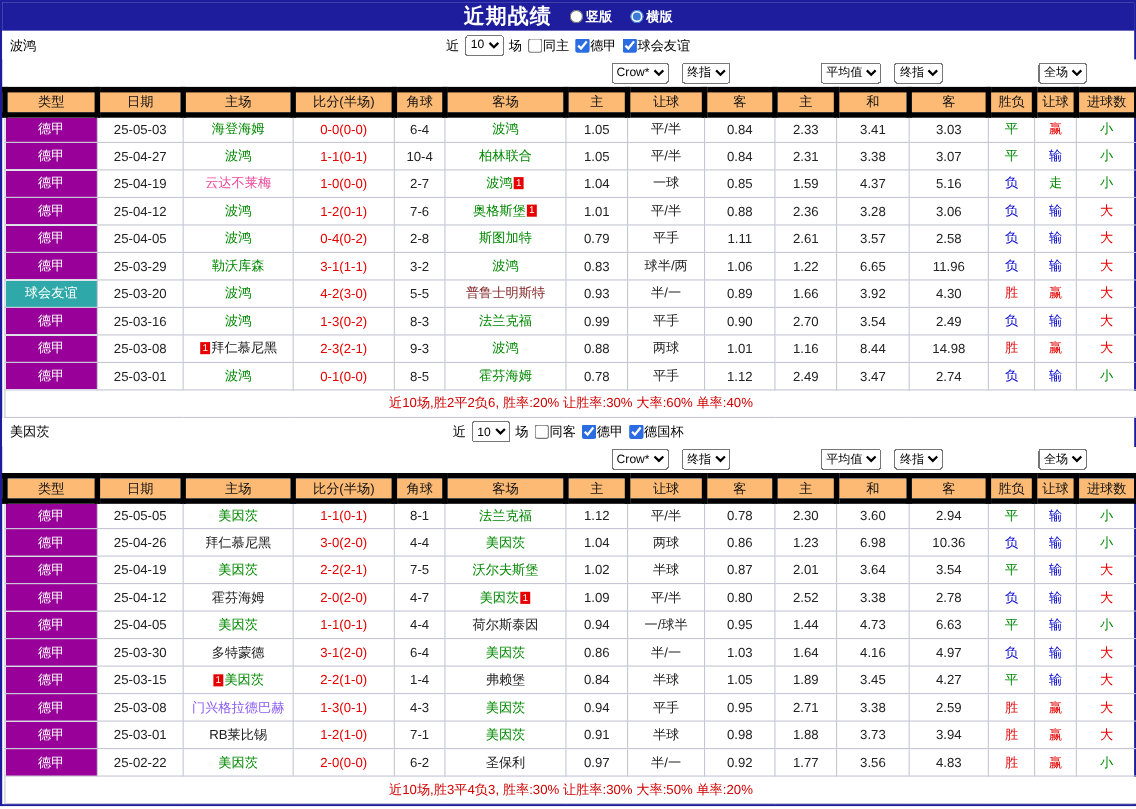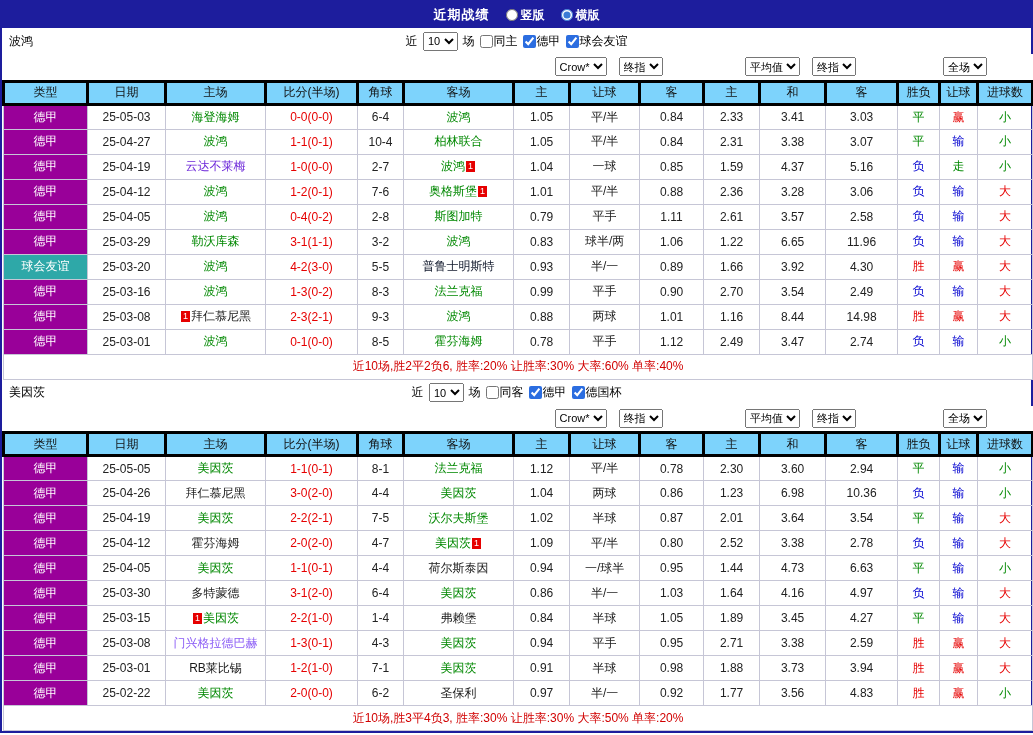--- a/index.html
+++ b/index.html
@@ -7,41 +7,41 @@
     font-family:"Liberation Sans","DejaVu Sans",sans-serif;
     font-size:12px; color:#000; background:#fff;
   }
   .page { width:1033px; border:2px solid #1d1d9d; background:#fff; }
 
   
   .titlebar {
     height:26px; background:#1d1d9d; color:#fff;
     display:flex; align-items:center; justify-content:center; gap:16px;
   }
-  .titlebar .title { font-weight:bold; font-size:13px; letter-spacing:1px; }
+  .titlebar .title { font-weight:bold; font-size:19px; letter-spacing:1px; }
   .radio-opt { display:inline-flex; align-items:center; gap:3px; font-weight:bold; cursor:pointer; }
   .radio-opt input { width:12px; height:12px; accent-color:#3a7bd5; }
 
   
   .filterbar { position:relative; height:26px; display:flex; align-items:center; justify-content:center; background:#fff; }
   .filterbar .team-name { position:absolute; left:7px; color:#000; }
   .filters { display:flex; align-items:center; gap:5px; }
   .filters select { font-size:11px; height:19px;text-align:center; }
   .filters label { display:inline-flex; align-items:center; gap:1px; cursor:pointer; }
   .filters input[type=checkbox] { width:13px; height:13px; accent-color:#2b6de0; }
 
   
   table.stats { width:100%; border-collapse:collapse; table-layout:fixed; }
   table.stats td, table.stats th {
     border:1px solid #c6c6d6; text-align:center; height:25px;
     padding:0 2px; overflow:hidden; white-space:nowrap; font-weight:normal;
   }
   tr.dropdown-row td { border:none; height:27px; background:#fff; }
   tr.dropdown-row select { font-size:11px; height:19px; margin:0 6px; max-width:95px; }
-  tr.label-row th { background:#7dd3fc; border:3px solid #000000; height:23px; color:#111; }
+  tr.label-row th { background:#fdba74; border:5px solid #000000; height:23px; color:#111; }
   td.type-cell { color:#fff; background:#990099; }
   td.score-cell { color:#e60000; }
   td.date-cell, td.corner-cell, td.odds-cell, td.avg-cell { color:#222; }
   .team-name-text { cursor:pointer; }
   .card {
     display:inline-block; background:#e60000; color:#fff; font-size:9px;
     width:9px; height:11px; line-height:11px; text-align:center;
     vertical-align:middle; margin:0 1px;
   }
   td.summary-cell { color:#d10000; height:26px; background:#fff; border:1px solid #c6c6d6; }
@@ -165,21 +165,21 @@
             <td class="avg-cell">2.31</td>
             <td class="avg-cell">3.38</td>
             <td class="avg-cell">3.07</td>
             <td class="result-cell" style="color: rgb(0, 136, 0);">平</td>
             <td class="result-cell" style="color: rgb(0, 0, 208);">输</td>
             <td class="result-cell" style="color: rgb(0, 136, 0);">小</td>
           </tr>
           <tr class="match-row">
             <td class="type-cell" style="background: rgb(153, 0, 153);">德甲</td>
             <td class="date-cell">25-04-19</td>
-            <td class="team-cell"><span class="team-name-text" style="color: #6d28d9;">云达不莱梅</span></td>
+            <td class="team-cell"><span class="team-name-text" style="color: #ec4899;">云达不莱梅</span></td>
             <td class="score-cell">1-0(0-0)</td>
             <td class="corner-cell">2-7</td>
             <td class="team-cell"><span class="team-name-text" style="color: rgb(0, 136, 0);">波鸿</span><span class="card">1</span></td>
             <td class="odds-cell">1.04</td>
             <td class="odds-cell">一球</td>
             <td class="odds-cell">0.85</td>
             <td class="avg-cell">1.59</td>
             <td class="avg-cell">4.37</td>
             <td class="avg-cell">5.16</td>
             <td class="result-cell" style="color: rgb(0, 0, 208);">负</td>
@@ -236,21 +236,21 @@
             <td class="result-cell" style="color: rgb(0, 0, 208);">负</td>
             <td class="result-cell" style="color: rgb(0, 0, 208);">输</td>
             <td class="result-cell" style="color: rgb(230, 0, 0);">大</td>
           </tr>
           <tr class="match-row">
             <td class="type-cell" style="background: rgb(46, 168, 168);">球会友谊</td>
             <td class="date-cell">25-03-20</td>
             <td class="team-cell"><span class="team-name-text" style="color: rgb(0, 136, 0);">波鸿</span></td>
             <td class="score-cell">4-2(3-0)</td>
             <td class="corner-cell">5-5</td>
-            <td class="team-cell"><span class="team-name-text" style="color: #0f172a;">普鲁士明斯特</span></td>
+            <td class="team-cell"><span class="team-name-text" style="color: #7f1d1d;">普鲁士明斯特</span></td>
             <td class="odds-cell">0.93</td>
             <td class="odds-cell">半/一</td>
             <td class="odds-cell">0.89</td>
             <td class="avg-cell">1.66</td>
             <td class="avg-cell">3.92</td>
             <td class="avg-cell">4.30</td>
             <td class="result-cell" style="color: rgb(230, 0, 0);">胜</td>
             <td class="result-cell" style="color: rgb(230, 0, 0);">赢</td>
             <td class="result-cell" style="color: rgb(230, 0, 0);">大</td>
           </tr>

